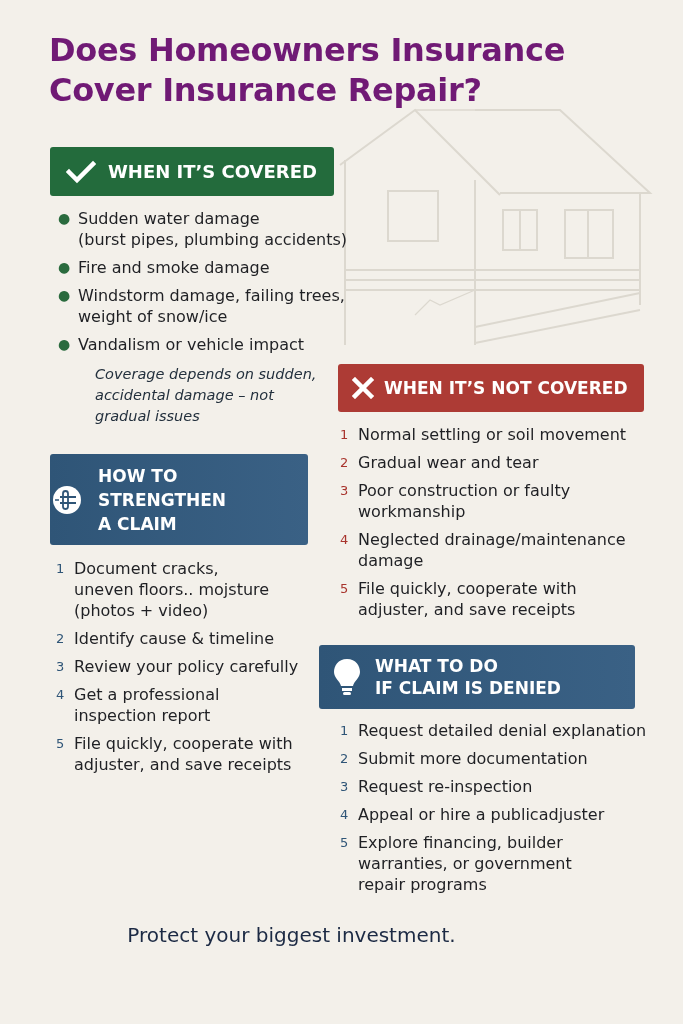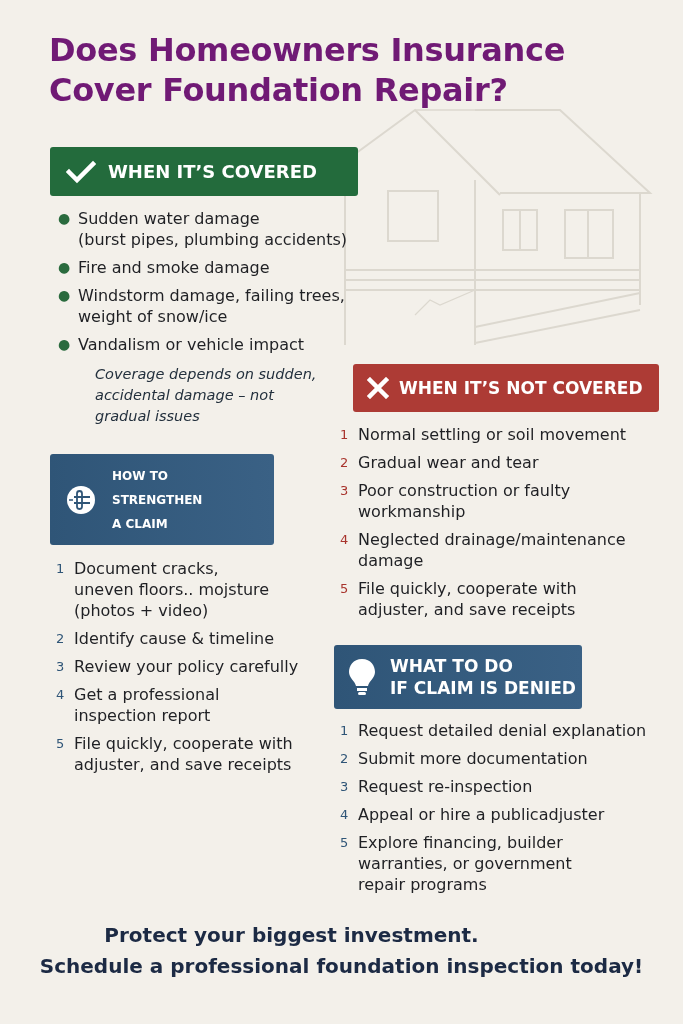--- a/index.html
+++ b/index.html
@@ -15,51 +15,51 @@
     font-family: "DejaVu Sans", sans-serif; font-weight: bold;
     font-size: 32px; line-height: 40px; color: #701a75; letter-spacing: -0.3px;
   }
   .house { left: 330px; top: 105px; width: 340px; height: 240px; }
   .hdr {
     color: #fff; font-weight: bold; border-radius: 3px;
     display: flex; align-items: center; box-sizing: border-box;
     font-family: "DejaVu Sans", sans-serif;
   }
   .hdr .ic { flex: 0 0 auto; display: flex; align-items: center; justify-content: center; }
-  .hdr-green { left: 50px; top: 147px; width: 308px; height: 49px; background: #236b3c; padding-left: 14px; font-size: 18px; }
-  .hdr-red { left: 353px; top: 364px; width: 306px; height: 48px; background: #ad3b35; padding-left: 12px; font-size: 17px; }
-  .hdr-blue1 { left: 50px; top: 454px; width: 224px; height: 91px; background: linear-gradient(90deg,#2f5577,#3a6185); padding-left: 14px; font-size: 12px; line-height: 24px; }
-  .hdr-blue2 { left: 334px; top: 645px; width: 248px; height: 64px; background: linear-gradient(90deg,#2f5577,#3a6185); padding-left: 12px; font-size: 17px; line-height: 22px; }
+  .hdr-green { left: 50px; top: 147px; width: 284px; height: 49px; background: #236b3c; padding-left: 14px; font-size: 18px; }
+  .hdr-red { left: 338px; top: 364px; width: 306px; height: 48px; background: #ad3b35; padding-left: 12px; font-size: 17px; }
+  .hdr-blue1 { left: 50px; top: 454px; width: 258px; height: 91px; background: linear-gradient(90deg,#2f5577,#3a6185); font-size: 17px; line-height: 24px; }
+  .hdr-blue2 { left: 319px; top: 645px; width: 316px; height: 64px; background: linear-gradient(90deg,#2f5577,#3a6185); padding-left: 12px; font-size: 17px; line-height: 22px; }
   .list { font-size: 16px; line-height: 21px; color: #1f2024; }
   .list .item { display: flex; margin-bottom: 7px; }
   .list .mk { flex: 0 0 auto; width: 18px; font-size: 13px; }
   .list .tx { flex: 1 1 auto; }
   .bul .mk { color: #2a6b3e; font-size: 14px; width: 20px; padding-left: 4px; }
   .num-red .mk { color: #a8342d; }
   .num-blue .mk { color: #2f5577; }
   .covered-list { left: 54px; top: 208px; width: 300px; }
   .not-list { left: 340px; top: 424px; width: 310px; }
   .how-list { left: 56px; top: 558px; width: 270px; }
   .deny-list { left: 340px; top: 720px; width: 320px; }
   .note {
     left: 56px; top: 364px; width: 250px;
     font-style: italic; font-size: 14.5px; line-height: 21px; color: #23303d; margin-left: 39px;
   }
   .footer {
     left: 0; top: 920px; width: 683px; text-align: center;
-    font-weight: bold; font-size: 20px; line-height: 31px; color: #1c2a44;
+    font-weight: normal; font-size: 20px; line-height: 31px; color: #1c2a44;
   }
   .footer .l1 { padding-right: 100px; }
 </style>
 </head>
 <body>
 
 <div class="abs title">
   <div>Does Homeowners Insurance</div>
-  <div>Cover Foundation Repair?</div>
+  <div>Cover Insurance Repair?</div>
 </div>
 
 <svg class="abs house" viewBox="0 0 340 240" fill="none" stroke="#dcd8cf" stroke-width="2">
   <path d="M10 60 L 85 5 L 160 80 L 170 90"></path>
   <path d="M85 5 L 145 5" stroke-width="1.5"></path>
   <path d="M145 5 L 230 5 L 320 88 L 170 88"></path>
   <path d="M15 55 L 15 290"></path>
   <path d="M145 75 L 145 300"></path>
   <path d="M310 88 L 310 200"></path>
   <rect x="58" y="86" width="50" height="50"></rect>
@@ -212,14 +212,13 @@
     <span class="tx">Appeal or hire a publicadjuster</span>
   </div>
   <div class="item">
     <span class="mk">5</span>
     <span class="tx"><span>Explore financing, builder</span><br><span>warranties, or government</span><br><span>repair programs</span></span>
   </div>
 </div>
 
 <div class="abs footer">
   <div class="l1">Protect your biggest investment.</div>
-  <div>Schedule a professional foundation inspection today!</div>
 </div>
 
 </body></html>

